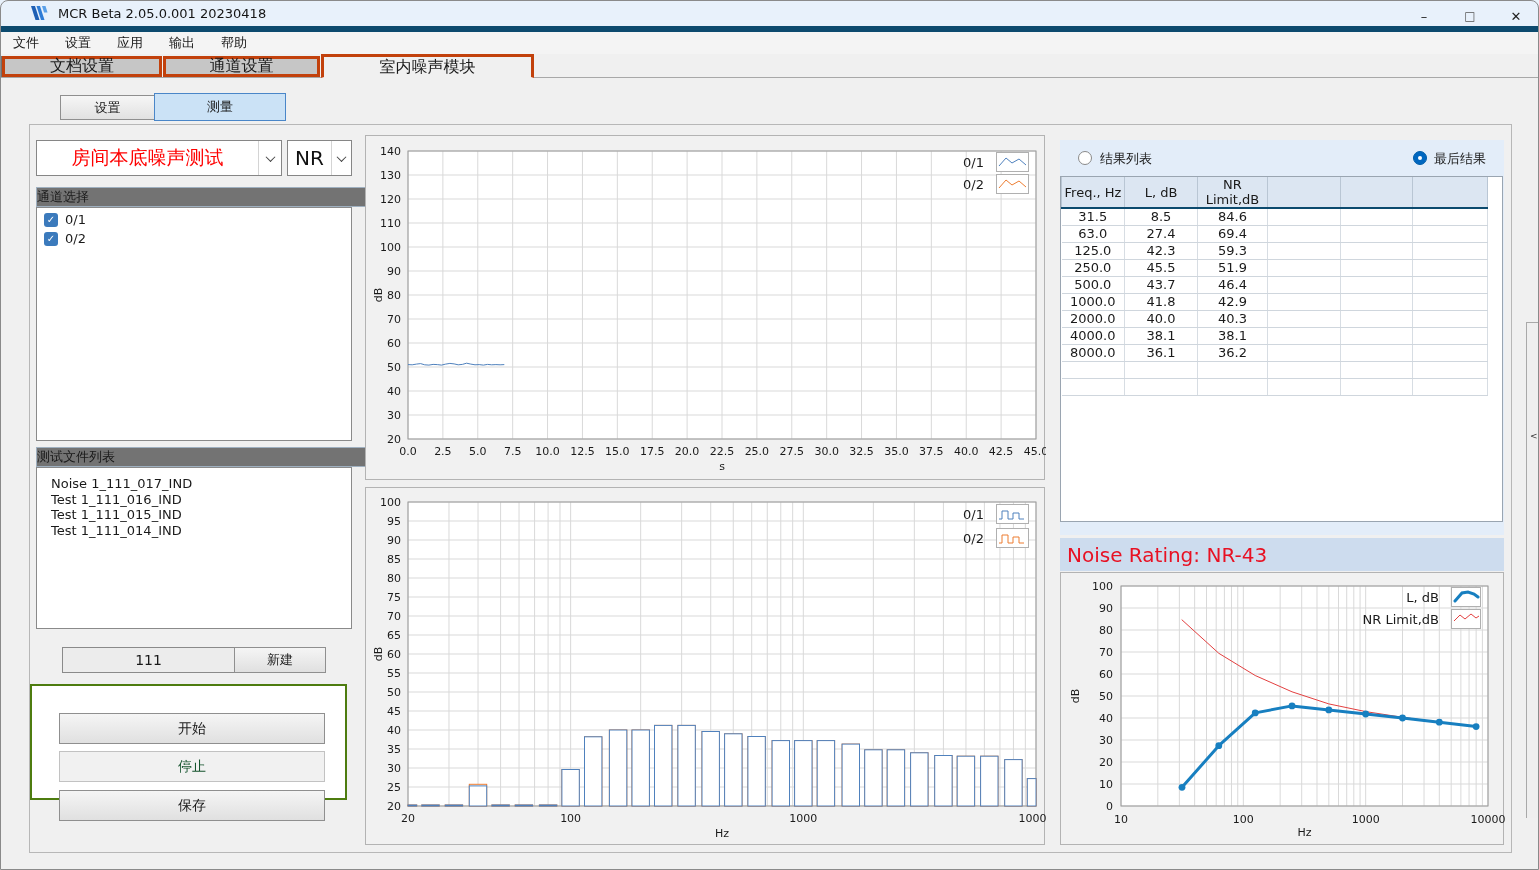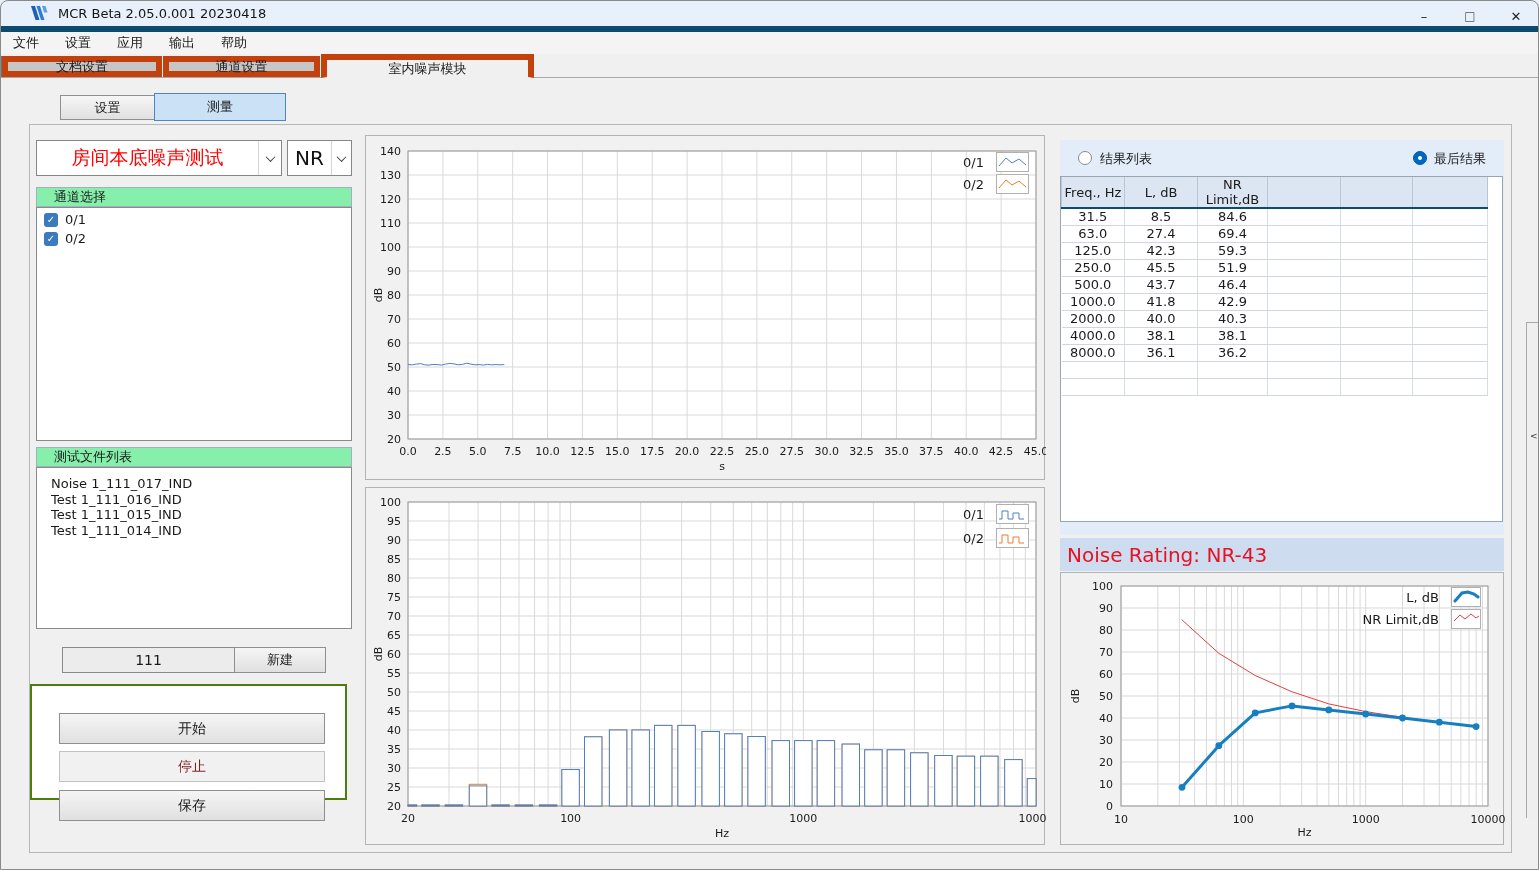--- a/index.html
+++ b/index.html
@@ -10,49 +10,49 @@
   .app-icon{margin-left:30px;width:18px;height:16px}
   .title-text{margin-left:10px;font-size:13px;color:#141414}
   .win-controls{position:absolute;right:0;top:0;height:32px;display:flex}
   .win-btn{width:46px;height:32px;display:flex;align-items:center;justify-content:center;font-size:13px;color:#222}
   .win-btn.max{font-size:12px;color:#555}
   
   .menubar{position:absolute;left:0;top:32px;width:1539px;height:22px;background:#f4f4f4;display:flex;align-items:center;font-size:13px}
   .menu-item{padding:0 13px;height:100%;display:flex;align-items:center}
   
   .tabstrip-line{position:absolute;left:0;top:77px;width:1539px;height:1px;background:#a8a8a8}
-  .tab{position:absolute;top:56px;height:21px;background:#c6c6c6;border:6px solid #c2410c;display:flex;align-items:center;justify-content:center;font-size:13px;z-index:1}
+  .tab{position:absolute;top:56px;height:21px;background:#c6c6c6;border:3px solid #c2410c;display:flex;align-items:center;justify-content:center;font-size:16px;z-index:1}
   .tab.active{top:54px;height:24px;background:#f0f0f0;border-bottom:1px solid #f0f0f0;z-index:2}
   .tab-sliver{position:absolute;left:0;top:56px;width:3px;height:21px;background:#6f6f6f;z-index:1}
   
   .subtab{position:absolute;font-size:13px;display:flex;align-items:center;justify-content:center;border:1px solid #8f8f8f;background:linear-gradient(#f6f6f6,#e1e1e1);z-index:3}
   .subtab.active{background:#cbe2f6;border:1px solid #4a86c8}
   
   .module-box{position:absolute;left:29px;top:124px;width:1483px;height:729px;border:1px solid #b7b7b7;background:transparent}
   
   .combo{position:absolute;background:#fff;border:1px solid #868686;display:flex;z-index:4}
   .combo-text{flex:1;display:flex;align-items:center;justify-content:center;overflow:hidden}
   .combo-text.red{font-family:"DejaVu Serif","Liberation Serif",serif;font-size:19px;color:#fe0000}
   .combo-text.nr{font-size:20px;color:#111}
   .combo-arrow{width:23px;border-left:1px solid #d4d4d4;display:flex;align-items:center;justify-content:center}
   .chev{width:7px;height:7px;border-right:1.4px solid #444;border-bottom:1.4px solid #444;transform:rotate(45deg) translate(-1px,-1px)}
   
-  .list-header{position:absolute;left:36px;width:316px;height:20px;background:#86efac;border:1px solid #9fb0c0;font-size:13px;display:flex;align-items:center;padding-left:17px;z-index:4}
+  .list-header{position:absolute;left:36px;width:372px;height:20px;background:#737373;border:1px solid #9fb0c0;font-size:13px;display:flex;align-items:center;padding-left:0;z-index:4}
   .list-box{position:absolute;left:36px;width:316px;background:#fff;border:1px solid #8a8a8a;z-index:4;overflow:hidden}
   .chan-row{display:flex;align-items:center;gap:7px;margin:4px 0 2px 7px;font-size:13px}
   .cb{width:14px;height:14px;border-radius:3px;background:#3b7abc;color:#fff;font-size:10px;font-weight:bold;display:flex;align-items:center;justify-content:center}
   .file-item{font-size:13px;line-height:15.5px;padding-left:14px;white-space:nowrap}
   .file-list-pad{padding-top:8px}
   
   .btn{background:linear-gradient(#f5f5f5,#e0e0e0);border:1px solid #8f8f8f;display:flex;align-items:center;justify-content:center;font-size:13px}
   .filename-box{position:absolute;left:62px;top:647px;width:173px;height:26px;background:#ececec;border:1px solid #8a8a8a;display:flex;align-items:center;justify-content:center;font-size:14px;z-index:4}
   .new-btn{position:absolute;left:234px;top:647px;width:92px;height:26px;z-index:4}
   .btn-group{position:absolute;left:30px;top:684px;width:317px;height:116px;background:#fff;border:2px solid #4d7c0f;z-index:4}
   .big-btn{position:absolute;left:27px;width:266px;height:31px;font-size:14px}
-  .big-btn.disabled{background:#f1f1f1;color:#7f1d1d;border-color:#c2c2c2}
+  .big-btn.disabled{background:#f1f1f1;color:#14532d;border-color:#c2c2c2}
   
   .chart-panel{position:absolute;background:#f1f1f1;border:1px solid #b3b3b3;z-index:4}
   .chart-panel svg{position:absolute;left:0;top:0}
   .legend-row{position:absolute;display:flex;align-items:center;gap:12px;font-size:13px;z-index:5}
   .legend-icon{width:33px;height:20px;background:#fff;border:1px solid #b0b0b0;display:flex;align-items:center;justify-content:center}
   .legend-icon svg{position:static}
   .s-blue{stroke:#4f81bd;fill:none;stroke-width:1}
   .s-orange{stroke:#ed7d31;fill:none;stroke-width:1}
   .s-thickblue{stroke:#177fc0;fill:none;stroke-width:3;stroke-linecap:round}
   .s-red{stroke:#e34040;fill:none;stroke-width:1}

